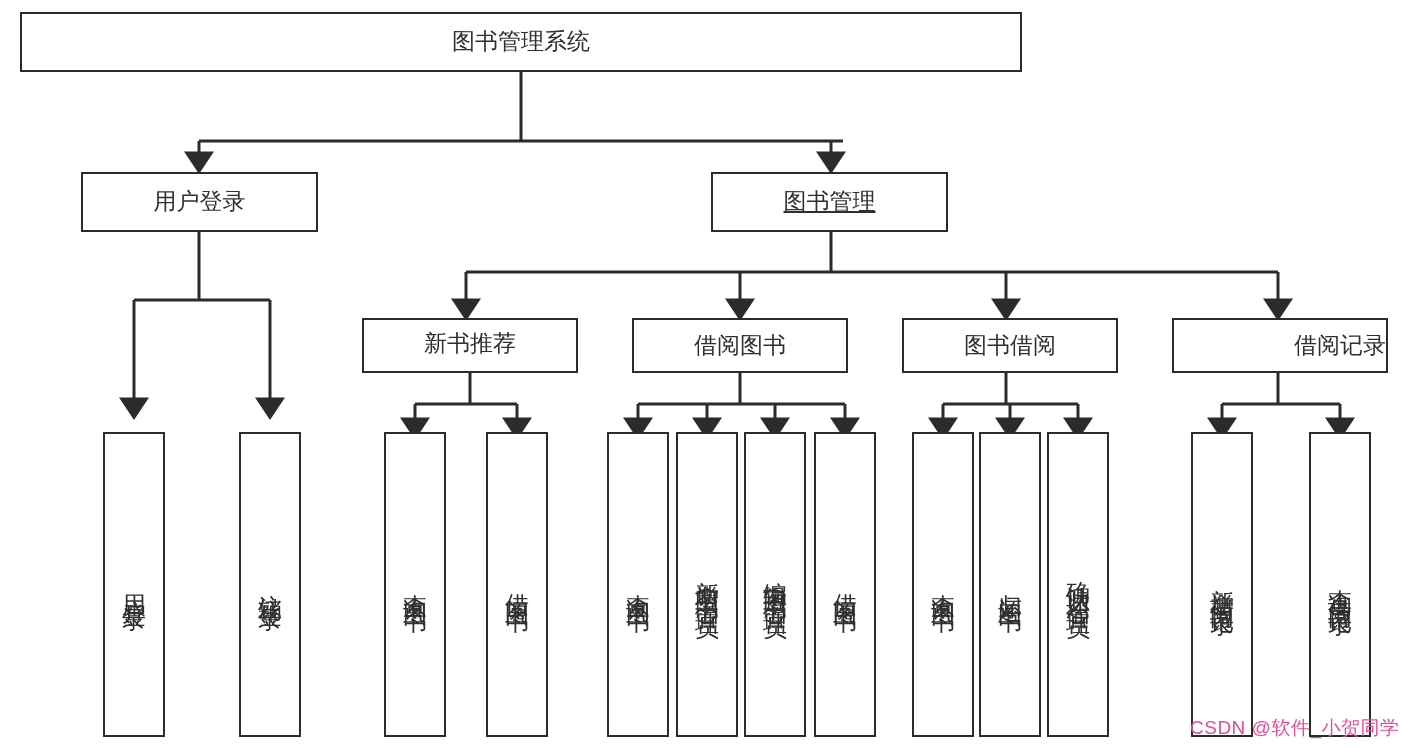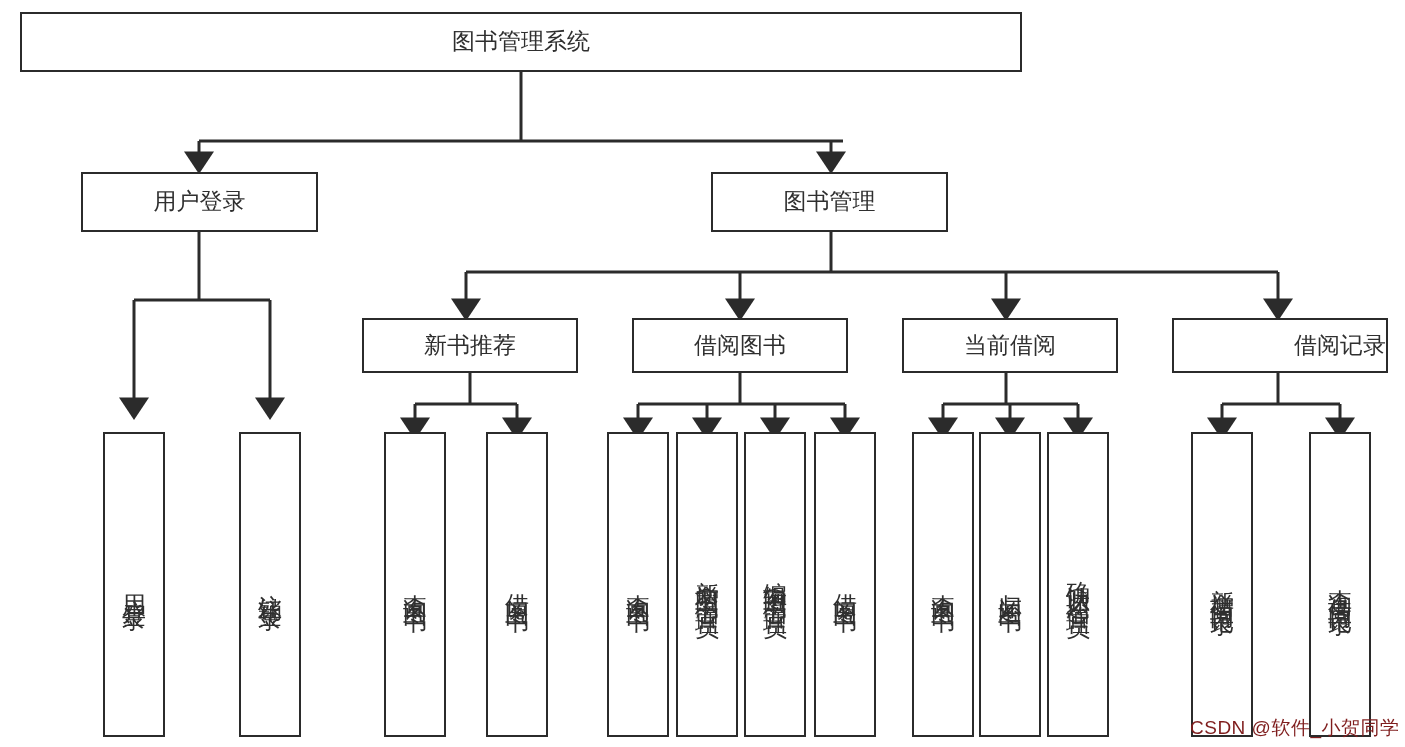--- a/index.html
+++ b/index.html
@@ -54,21 +54,21 @@
     writing-mode: vertical-rl;
     text-orientation: upright;
     font-size: 24px;
     letter-spacing: 5px;
     line-height: 1;
     white-space: nowrap;
   }
   .watermark {
     position: absolute;
     font-size: 19px;
-    color: #7f1d1d;
+    color: #ec4899;
     white-space: nowrap;
     letter-spacing: 0.5px;
   }
 </style>
 </head>
 <body>
 
 <div id="diagram-root">
 
   <svg class="edges" viewBox="0 0 1405 747" xmlns="http://www.w3.org/2000/svg">
@@ -122,32 +122,32 @@
     </g>
   </svg>
 
   <div class="node horizontal" style="left:20px; top:12px; width:1002px; height:60px;">
     <span class="label">图书管理系统</span>
   </div>
 
   <div class="node horizontal" style="left:81px; top:172px; width:237px; height:60px;">
     <span class="label">用户登录</span>
   </div>
-  <div class="node horizontal" style="left:711px; top:172px; width:237px; height:60px;">
+  <div class="node horizontal" style="left:711px; top:172px; width:237px; height:60px;text-decoration:underline;">
     <span class="label">图书管理</span>
   </div>
 
-  <div class="node horizontal" style="left:362px; top:318px; width:216px; height:55px;">
+  <div class="node horizontal" style="left:362px; top:318px; width:216px; height:55px;font-family:Liberation Mono, monospace;">
     <span class="label">新书推荐</span>
   </div>
   <div class="node horizontal" style="left:632px; top:318px; width:216px; height:55px;">
     <span class="label">借阅图书</span>
   </div>
   <div class="node horizontal" style="left:902px; top:318px; width:216px; height:55px;">
-    <span class="label">当前借阅</span>
+    <span class="label">图书借阅</span>
   </div>
   <div class="node horizontal" style="left:1172px; top:318px; width:216px; height:55px;justify-content:flex-end;">
     <span class="label">借阅记录</span>
   </div>
 
   <div class="node vertical" style="left:103px; top:432px; width:62px; height:305px;">
     <span class="label">用户登录</span>
   </div>
   <div class="node vertical" style="left:239px; top:432px; width:62px; height:305px;">
     <span class="label">注销登录</span>

